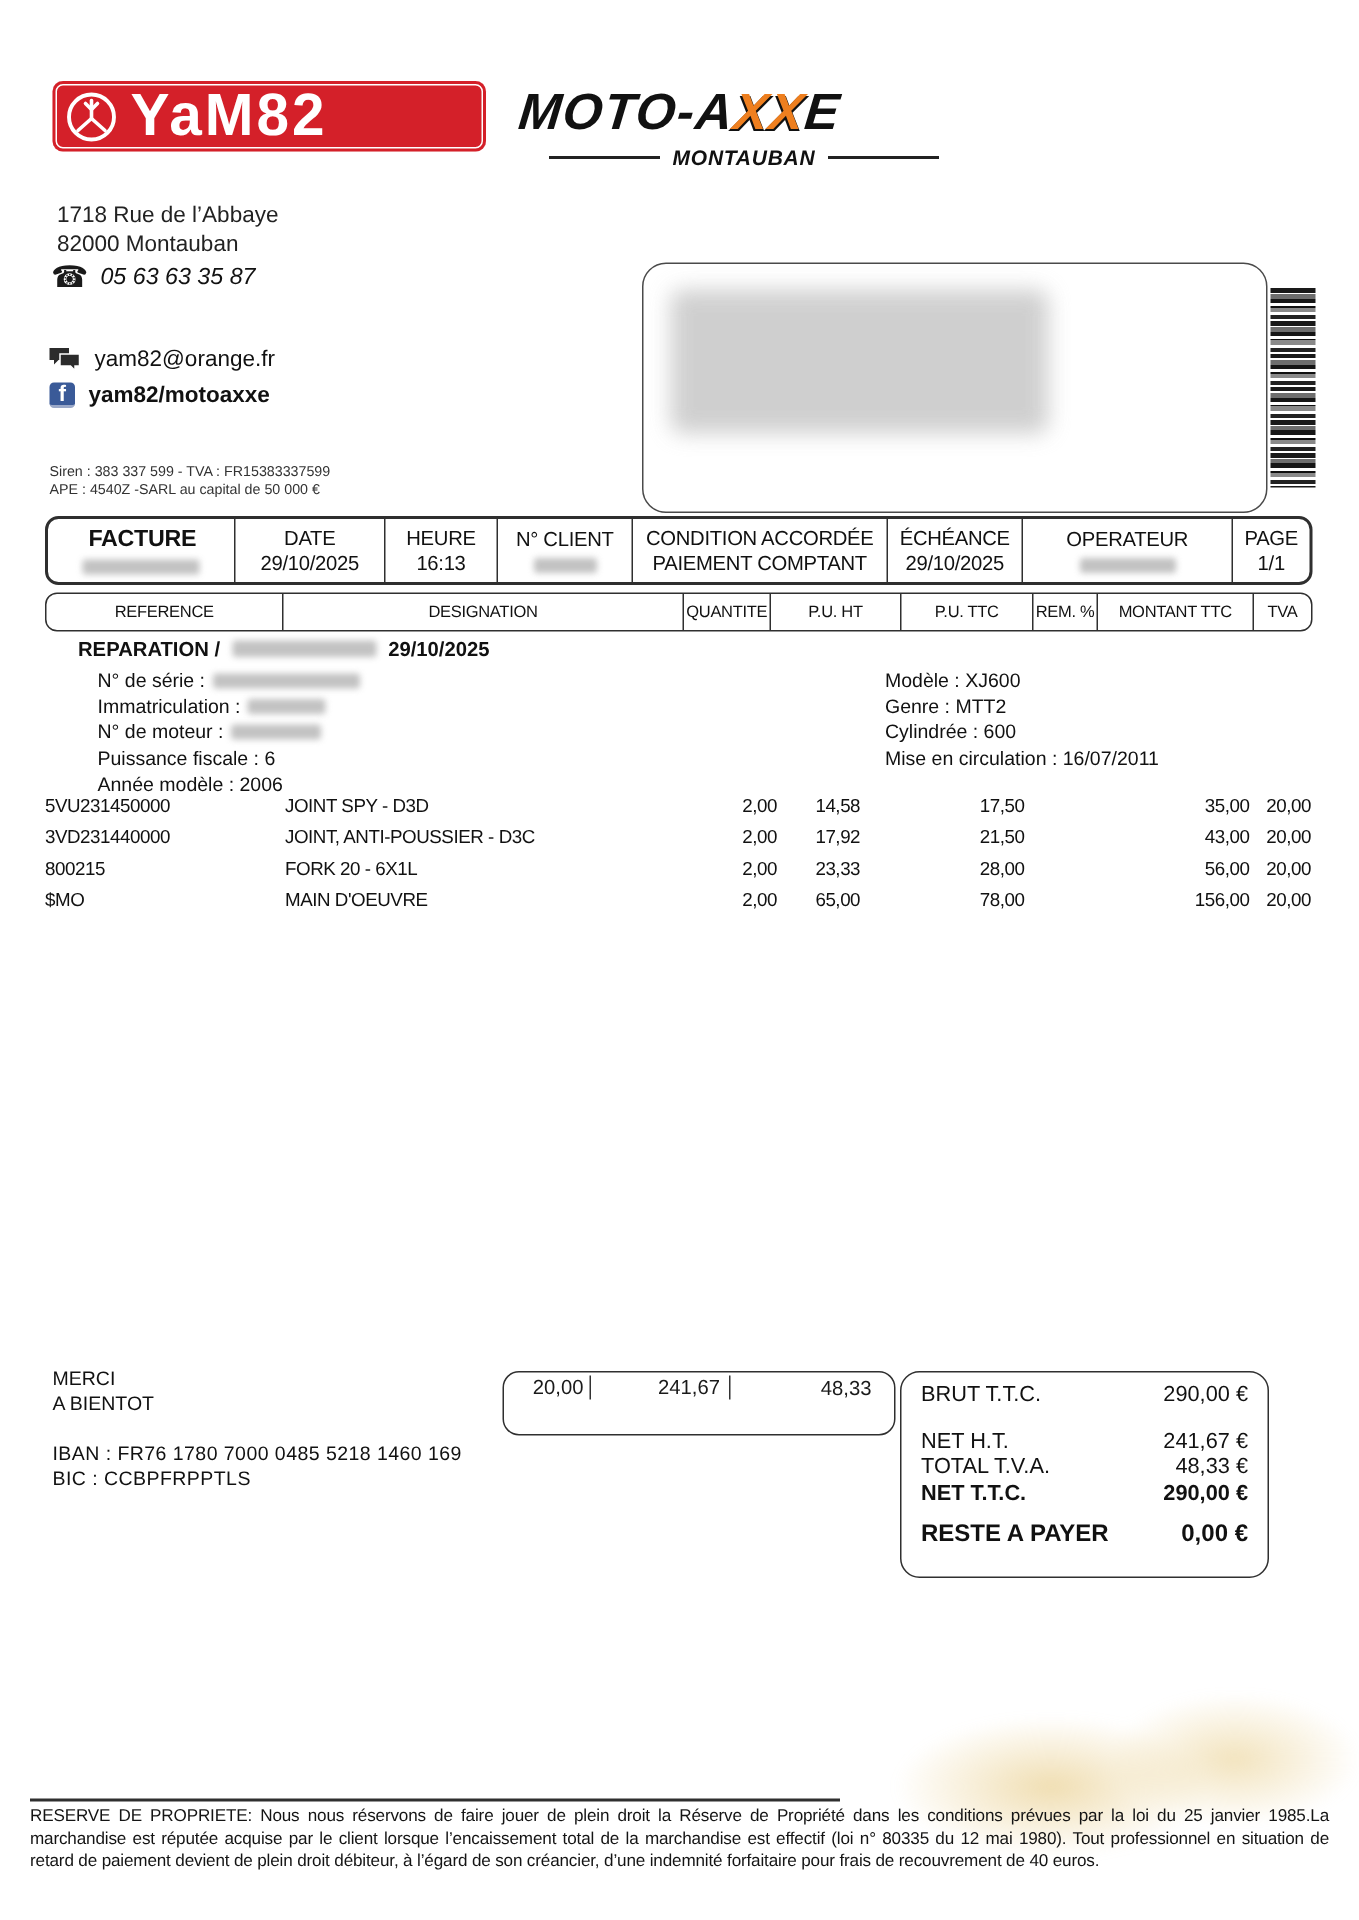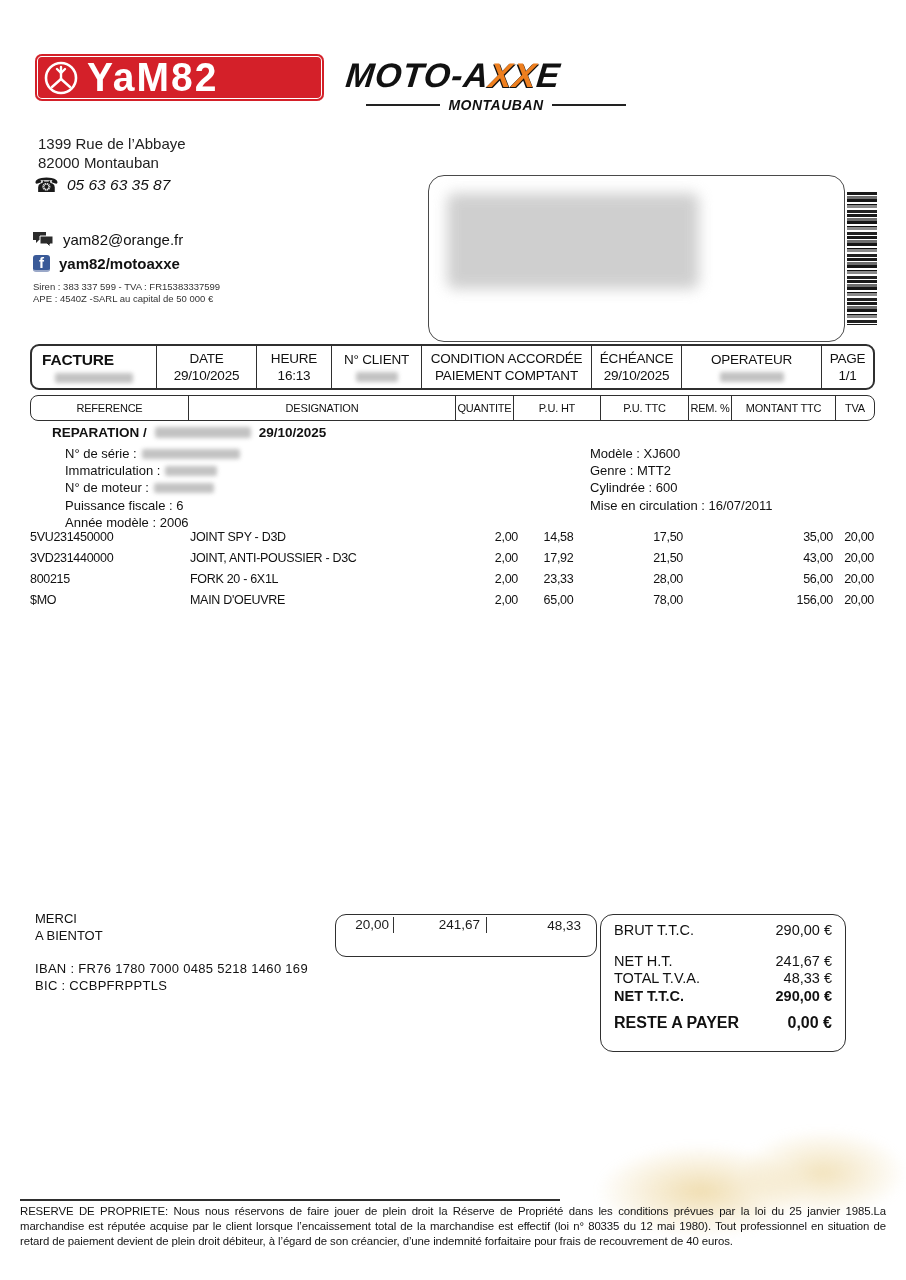--- a/index.html
+++ b/index.html
@@ -44,21 +44,21 @@
        #101010 12px 13px,#8a8a8a 13px 16px,#fff 16px 18px,#222 18px 21px,#fff 21px 22px);}
 
   
   .inv-bar{left:30px;top:344px;width:845px;height:46px;border:2px solid #2f2f2f;border-radius:9px;
            display:flex;box-sizing:border-box;overflow:hidden;letter-spacing:-.2px;}
   .inv-cell{border-right:1.5px solid #2f2f2f;display:flex;flex-direction:column;align-items:center;
             justify-content:space-evenly;box-sizing:border-box;padding:2px 0;}
   .inv-cell:last-child{border-right:none;}
   .inv-label{font-size:13.5px;color:#111;}
   .inv-value{font-size:13.5px;color:#111;}
-  .facture-label{font-size:15.5px;font-weight:bold;align-self:flex-start;padding-left:10px;}
+  .facture-label{font-size:15.5px;font-weight:bold;align-self:flex-start;padding-left:27px;}
 
   .redacted{display:inline-block;background:#b3b3b3;border-radius:2px;filter:blur(2.2px);opacity:.8;}
 
   
   .col-bar{left:30px;top:395px;width:845px;height:26px;border:1.5px solid #2f2f2f;border-radius:8px;
            display:flex;box-sizing:border-box;overflow:hidden;}
   .col-cell{border-right:1px solid #2f2f2f;display:flex;align-items:center;justify-content:center;
             font-size:11px;color:#111;letter-spacing:-.2px;box-sizing:border-box;}
   .col-cell:last-child{border-right:none;}
 
@@ -127,21 +127,21 @@
   <div class="abs moto-logo">
     <div class="moto-main"><span>MOTO-A</span><span class="moto-xx">XX</span><span>E</span></div>
     <div class="moto-sub">
       <div class="rule"></div>
       <span class="txt">MONTAUBAN</span>
       <div class="rule"></div>
     </div>
   </div>
 
   <div class="abs addr" style="left:38px;top:134px;">
-    <div>1399 Rue de l’Abbaye</div>
+    <div>1718 Rue de l’Abbaye</div>
     <div>82000 Montauban</div>
   </div>
 
   <div class="abs phone-row" style="left:34px;top:175px;">
     <span class="phone-glyph">☎</span>
     <span class="phone-num">05 63 63 35 87</span>
   </div>
 
   <div class="abs contact-row" style="left:32px;top:230px;">
     <svg width="22" height="18" viewBox="0 0 22 18">
@@ -149,21 +149,21 @@
       <path d="M8 6 h13 v8 h-3 v3 l-3 -3 h-7 z" fill="#2b2b2b" stroke="#fff" stroke-width="1"></path>
     </svg>
     <span>yam82@orange.fr</span>
   </div>
 
   <div class="abs contact-row" style="left:33px;top:255px;">
     <span class="fb-box">f</span>
     <span class="bold">yam82/motoaxxe</span>
   </div>
 
-  <div class="abs siren" style="left:33px;top:281px;">
+  <div class="abs siren" style="left:33px;top:309px;">
     <div>Siren : 383 337 599 - TVA : FR15383337599</div>
     <div>APE : 4540Z -SARL au capital de 50 000 €</div>
   </div>
 
   <div class="abs cust-box">
     <div class="cust-blur"></div>
   </div>
   <div class="abs barcode"></div>
 
   <div class="abs inv-bar">

